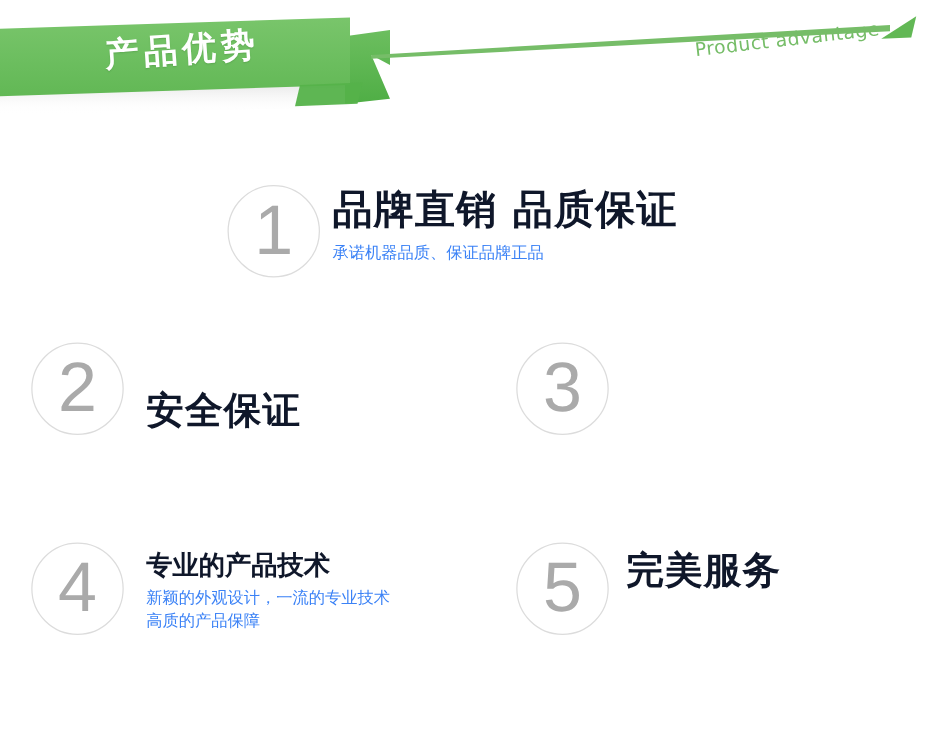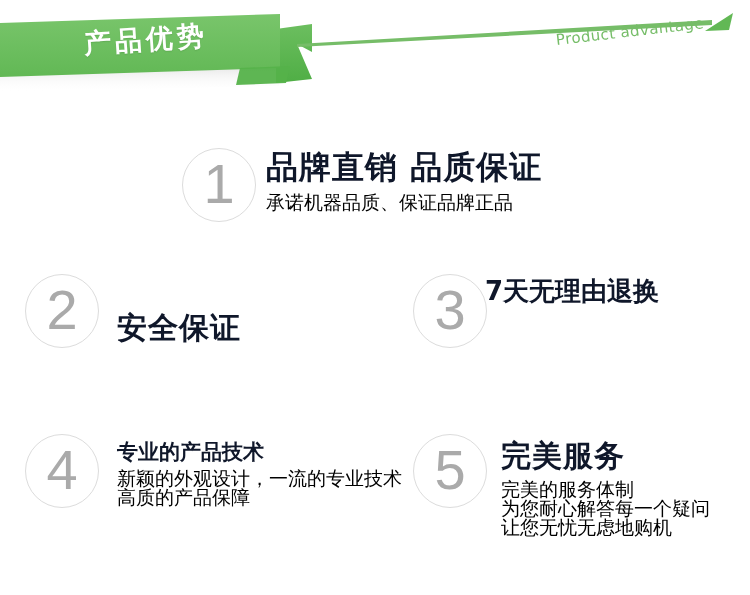--- a/index.html
+++ b/index.html
@@ -92,25 +92,25 @@
   .feature-title {
     color: #0f172a;
     font-weight: 700;
     white-space: nowrap;
     font-family: "DejaVu Sans", "Liberation Sans", sans-serif;
   }
   .feature-lines {
     margin-top: 3px;
   }
   .feature-line {
-    color: #000000;
-    font-size: 19px;
+    color: #3b82f6;
+    font-size: 13px;
     line-height: 19px;
     white-space: nowrap;
-    font-family: Liberation Sans, sans-serif;
+    font-family: Liberation Mono, monospace;
   }
 
   
   #feature-1 { left: 182px; top: 148px; }
   #feature-1 .feature-body { left: 84px; top: -2px; }
   #feature-1 .feature-title { font-size: 32px; letter-spacing: 1px; }
 
   #feature-2 { left: 25px; top: 274px; }
   #feature-2 .feature-body { left: 92px; top: 0px; }
   #feature-2 .feature-title { font-size: 30px; letter-spacing: 1px; margin-top: 34px; }
@@ -181,40 +181,34 @@
   <div class="circle-num">2</div>
   <div class="feature-body">
     <div class="feature-title">安全保证</div>
   </div>
 </div>
 
 <div class="feature" id="feature-3">
   <div class="circle"></div>
   <div class="circle-num">3</div>
   <div class="feature-body">
-    <div class="feature-title">7天无理由退换</div>
   </div>
 </div>
 
 <div class="feature" id="feature-4">
   <div class="circle"></div>
   <div class="circle-num">4</div>
   <div class="feature-body">
     <div class="feature-title">专业的产品技术</div>
     <div class="feature-lines">
       <div class="feature-line">新颖的外观设计，一流的专业技术</div>
       <div class="feature-line">高质的产品保障</div>
     </div>
   </div>
 </div>
 
 <div class="feature" id="feature-5">
   <div class="circle"></div>
   <div class="circle-num">5</div>
   <div class="feature-body">
     <div class="feature-title">完美服务</div>
-    <div class="feature-lines">
-      <div class="feature-line">完美的服务体制</div>
-      <div class="feature-line">为您耐心解答每一个疑问</div>
-      <div class="feature-line">让您无忧无虑地购机</div>
-    </div>
   </div>
 </div>
 
 </body></html>

